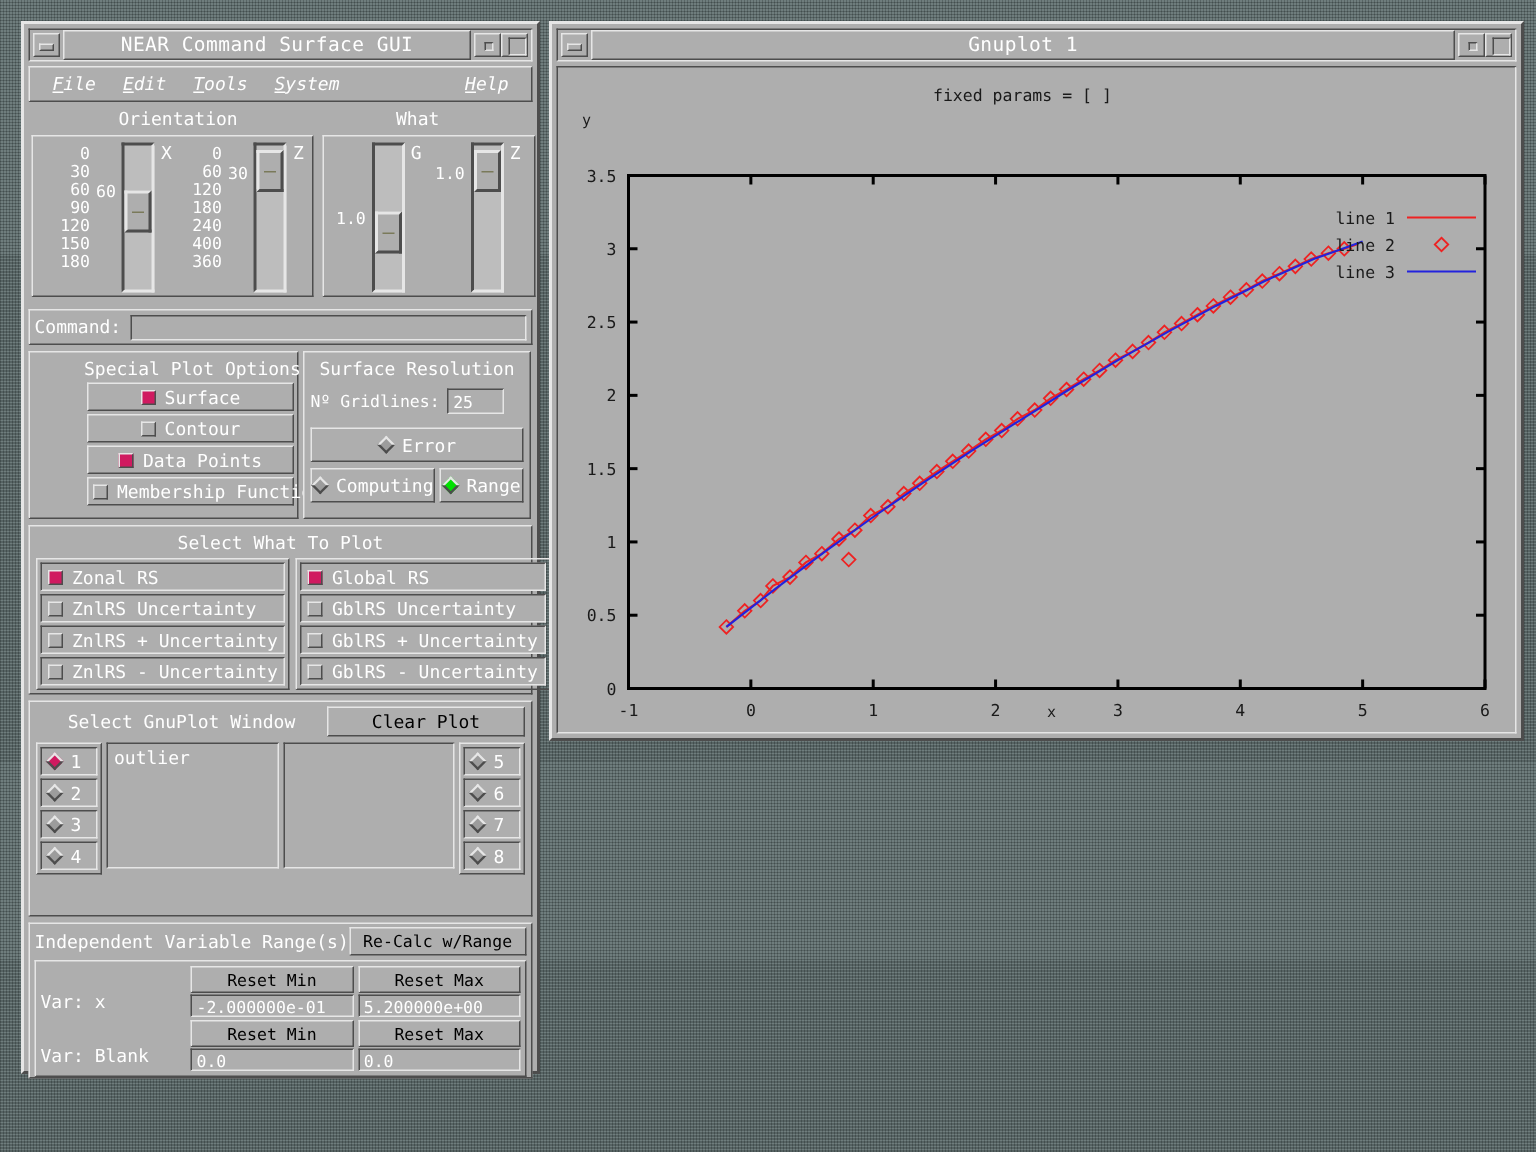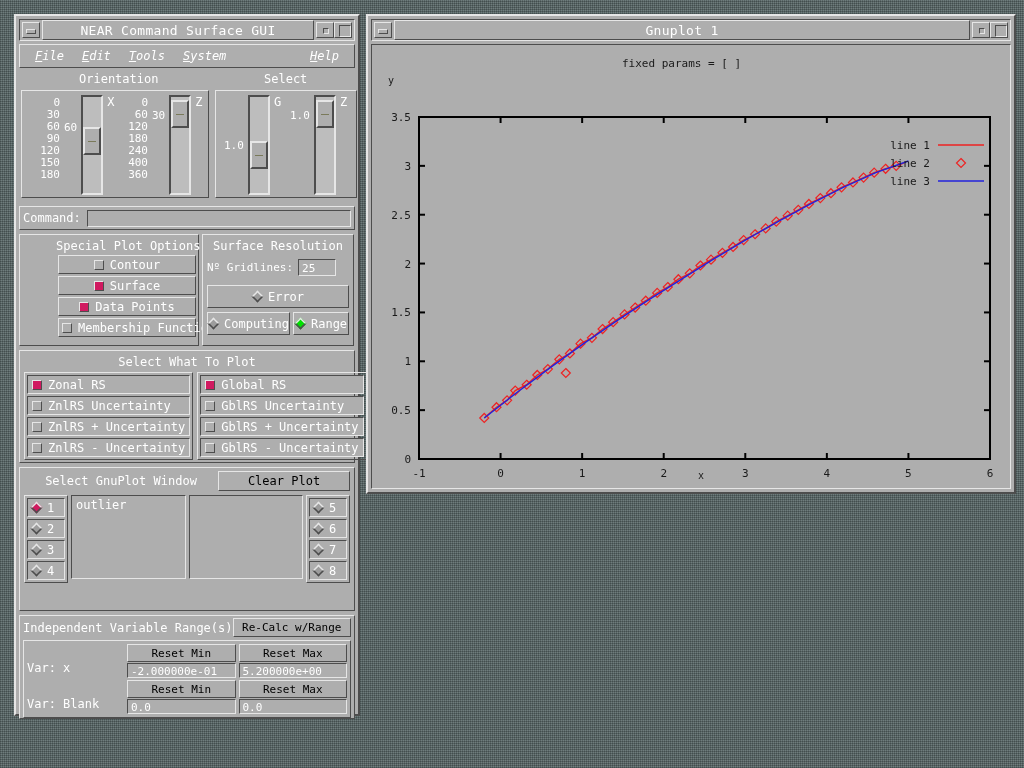--- a/index.html
+++ b/index.html
@@ -248,21 +248,21 @@
     <div class="menu-item"><u>F</u>ile</div>
     <div class="menu-item"><u>E</u>dit</div>
     <div class="menu-item"><u>T</u>ools</div>
     <div class="menu-item"><u>S</u>ystem</div>
     <div class="spacer"></div>
     <div class="menu-item"><u>H</u>elp</div>
   </div>
 
   <div style="position:relative; height:130px; margin-top:4px;">
     <div class="lbl" style="position:absolute; left:60px; top:0;">Orientation</div>
-    <div class="lbl" style="position:absolute; left:245px; top:0;">Select</div>
+    <div class="lbl" style="position:absolute; left:245px; top:0;">What</div>
 
     <div class="group out1" style="position:absolute; left:2px; top:18px; width:188px; height:108px;">
       <div class="slider-col" style="position:absolute; left:4px; top:4px;">
         <div class="ticks" style="width:34px;">
           <div>0</div>
           <div>30</div>
           <div>60</div>
           <div>90</div>
           <div>120</div>
           <div>150</div>
@@ -315,26 +315,26 @@
     <div class="lbl" style="margin-right:6px;">Command:</div>
     <div class="entry in1" style="flex:1 1 auto; height:17px; line-height:15px;" placeholder=""></div>
   </div>
 
   <div style="position:relative; margin-top:4px; height:112px; display:flex; gap:3px;">
 
     <div class="group out1" style="width:180px; height:112px; position:relative;padding-left:36px;">
       <div class="lbl" style="text-align:center; margin-top:4px;">Special Plot Options</div>
       <div style="padding:2px 2px 0 2px;">
         <div class="chk-row out1" style="margin-bottom:2px; justify-content:center;">
-          <div class="chkbox"></div>
-          <div class="chk-label">Contour</div>
-        </div>
-        <div class="chk-row out1" style="margin-bottom:2px; justify-content:center;">
           <div class="chkbox on"></div>
           <div class="chk-label">Surface</div>
+        </div>
+        <div class="chk-row out1" style="margin-bottom:2px; justify-content:center;">
+          <div class="chkbox"></div>
+          <div class="chk-label">Contour</div>
         </div>
         <div class="chk-row out1" style="margin-bottom:2px; justify-content:center;">
           <div class="chkbox on"></div>
           <div class="chk-label">Data Points</div>
         </div>
         <div class="chk-row out1" style="justify-content:flex-start; padding-left:3px;">
           <div class="chkbox"></div>
           <div class="chk-label">Membership Functions</div>
         </div>
       </div>

